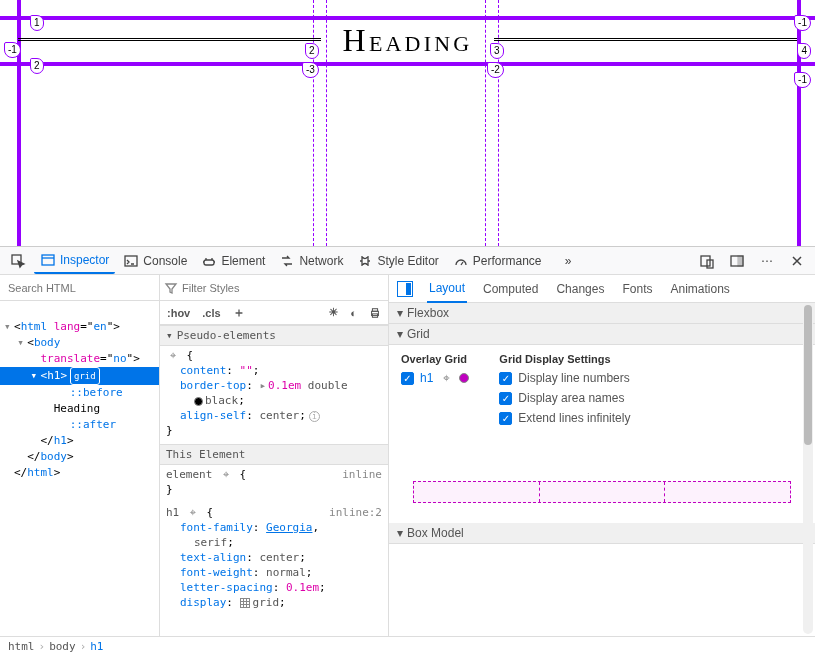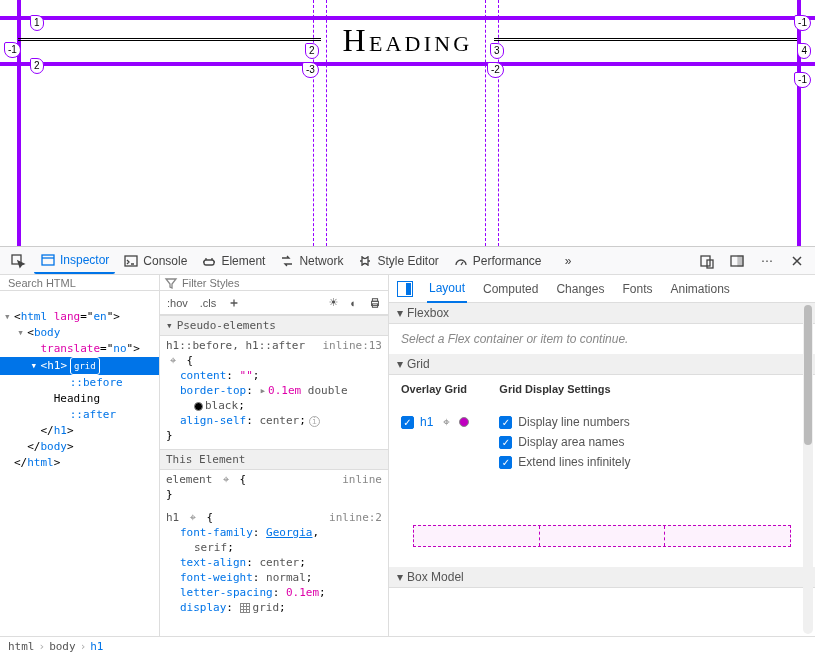--- a/index.html
+++ b/index.html
@@ -24,40 +24,40 @@
 .tb-btn.active { color: #0074e8; border-bottom: 2px solid #0074e8; margin-bottom: -1px; }
 .tb-icon { width: 16px; height: 16px; display: inline-flex; align-items: center; justify-content: center; }
 .spacer { flex: 1; }
 
 
 .panels { display: flex; height: 361px; }
 .dom-panel { width: 160px; border-right: 1px solid #ddd; display: flex; flex-direction: column; }
 .rules-panel { width: 229px; border-right: 1px solid #ddd; display: flex; flex-direction: column; }
 .layout-panel { flex: 1; display: flex; flex-direction: column; position: relative; }
 
-.search-row { display: flex; align-items: center; height: 16px; border-bottom: 1px solid #ddd; padding: 0 4px; gap: 4px; }
+.search-row { display: flex; align-items: center; height: 26px; border-bottom: 1px solid #ddd; padding: 0 4px; gap: 4px; }
 .search-row input { border: none; outline: none; flex: 1; font-size: 11px; background: transparent; }
 .sm-icon { width: 14px; height: 14px; color: #888; cursor: pointer; display:inline-flex; align-items:center; justify-content:center;}
 
 .dom-tree { flex: 1; overflow: auto; font-family: Menlo, monospace; font-size: 11px; line-height: 16px; padding: 2px 0; }
 .dom-line { white-space: nowrap; padding: 0 4px; }
 .dom-line.sel { background: #0074e8; color: #fff; }
 .twisty { display: inline-block; width: 10px; color: #888; }
 .dom-line.sel .twisty { color: #fff; }
 .tag { color: #0074e8; }
 .attr-n { color: #dd00a9; }
 .attr-v { color: #0074e8; }
 .dom-line.sel .tag, .dom-line.sel .attr-n, .dom-line.sel .attr-v, .dom-line.sel .badge { color: #fff; }
 .badge { display: inline-block; border: 1px solid #888; border-radius: 3px; font-size: 9px; padding: 0 3px; margin-left: 3px; background:#fff; color:#555;}
 .dom-line.sel .badge { border-color: #fff; background: transparent; }
 .pseudo { color: #0074e8; margin-left: 16px; }
 .dim { color: #888; }
 
 .rules-toolbar { display: flex; align-items: center; height: 24px; border-bottom: 1px solid #ddd; padding: 0 4px; gap: 6px; font-size: 11px; }
-.rules-toolbar .sm-btn { cursor: pointer; color: #555; padding: 2px 3px;}
+.rules-toolbar .sm-btn { cursor: pointer; color: #555; padding: 2px 3px; font-weight: bold;}
 .section-hdr { background: #f0f0f0; border-top: 1px solid #ddd; border-bottom: 1px solid #ddd; padding: 2px 6px; font-size: 11px; color: #555; display:flex; align-items:center; gap:4px;}
 .rules-body { flex: 1; overflow: auto; font-family: Menlo, monospace; font-size: 11px; line-height: 15px; }
 .rule-block { padding: 2px 6px 6px; }
 .selector { color: #555; }
 .inline-src { float: right; color: #888; }
 .prop { padding-left: 14px; }
 .pn { color: #0074e8; }
 .pv { color: #555; }
 .pv-link { color: #0074e8; text-decoration: underline; }
 .pv-num { color: #dd00a9; }
@@ -73,21 +73,21 @@
 .layout-tabs .lt.active { color: #0074e8; border-bottom: 2px solid #0074e8; margin-bottom: -1px; }
 .lt-icon { width:16px; height:16px; border:1px solid #888; display:inline-flex; cursor:pointer; }
 .lt-icon.on { border-color:#0074e8; position:relative;}
 .lt-icon.on::after { content:""; position:absolute; right:1px; top:1px; bottom:1px; width:5px; background:#0074e8;}
 
 .layout-body { flex: 1; overflow: auto; position: relative; }
 .acc-hdr { background: #f0f0f0; border-bottom: 1px solid #ddd; padding: 3px 8px; color: #555; display:flex; align-items:center; gap:4px; }
 .acc-body { padding: 8px 12px; color: #555; }
 .acc-body em { font-style: italic; color: #888; }
 .grid-cols { display: flex; gap: 30px; }
-.grid-cols h4 { font-size: 11px; font-weight: bold; color: #333; margin-bottom: 20px; }
+.grid-cols h4 { font-size: 11px; font-weight: bold; color: #333; margin-bottom: 6px; }
 .chk-row { display: flex; align-items: center; gap: 6px; margin-bottom: 6px; }
 .chk { width: 13px; height: 13px; border: 1px solid #0074e8; border-radius: 2px; background: #0074e8; color: #fff; display: inline-flex; align-items: center; justify-content: center; font-size: 10px; cursor: pointer; }
 .color-dot { width: 10px; height: 10px; border-radius: 50%; background: #c000c0; border: 1px solid #888; }
 .mini-grid { margin: 50px 12px 12px; border: 1px dashed #c000c0; background:#fdf2fd; height: 22px; display: flex; }
 .mini-grid div { flex: 1; border-right: 1px dashed #c000c0; }
 .mini-grid div:last-child { border-right: none; }
 .scroll-track { position:absolute; right:2px; top:30px; bottom:2px; width:10px; background:#f0f0f0; border-radius:5px;}
 .scroll-thumb { position:absolute; left:1px; right:1px; top:0; height:140px; background:#bbb; border-radius:5px;}
 
 
@@ -287,21 +287,20 @@
             <rect x="4" y="8" width="6" height="4"></rect>
           </svg>
         </span>
     </div>
     <div class="rules-body">
       <div class="section-hdr">
           <span>▾</span>
           <span>Pseudo-elements</span>
         </div>
       <div class="rule-block">
-        <div><span class="selector">h1::before, h1::after</span> <span class="inline-src">inline:13</span></div>
         <div><span class="sm-icon">⌖</span> {</div>
         <div class="prop"><span class="pn">content</span>: <span class="pv-num">""</span>;</div>
         <div class="prop"><span class="pn">border-top</span>: <span class="expand-caret">▸</span><span class="pv-num">0.1em</span> <span class="pv">double</span></div>
         <div class="prop" style="padding-left:28px"><span class="swatch black"></span><span class="pv">black</span>;</div>
         <div class="prop"><span class="pn">align-self</span>: <span class="pv">center</span>;<span class="info-ico">i</span></div>
         <div>}</div>
       </div>
       <div class="section-hdr">
           <span>This Element</span>
         </div>
@@ -329,21 +328,20 @@
       <span class="lt">Computed</span>
       <span class="lt">Changes</span>
       <span class="lt">Fonts</span>
       <span class="lt">Animations</span>
     </div>
     <div class="layout-body">
       <div class="acc-hdr">
           <span>▾</span>
           <span>Flexbox</span>
         </div>
-      <div class="acc-body"><em>Select a Flex container or item to continue.</em></div>
       <div class="acc-hdr">
           <span>▾</span>
           <span>Grid</span>
         </div>
       <div class="acc-body">
         <div class="grid-cols">
           <div>
             <h4>Overlay Grid</h4>
             <div class="chk-row">
               <span class="chk">✓</span>

